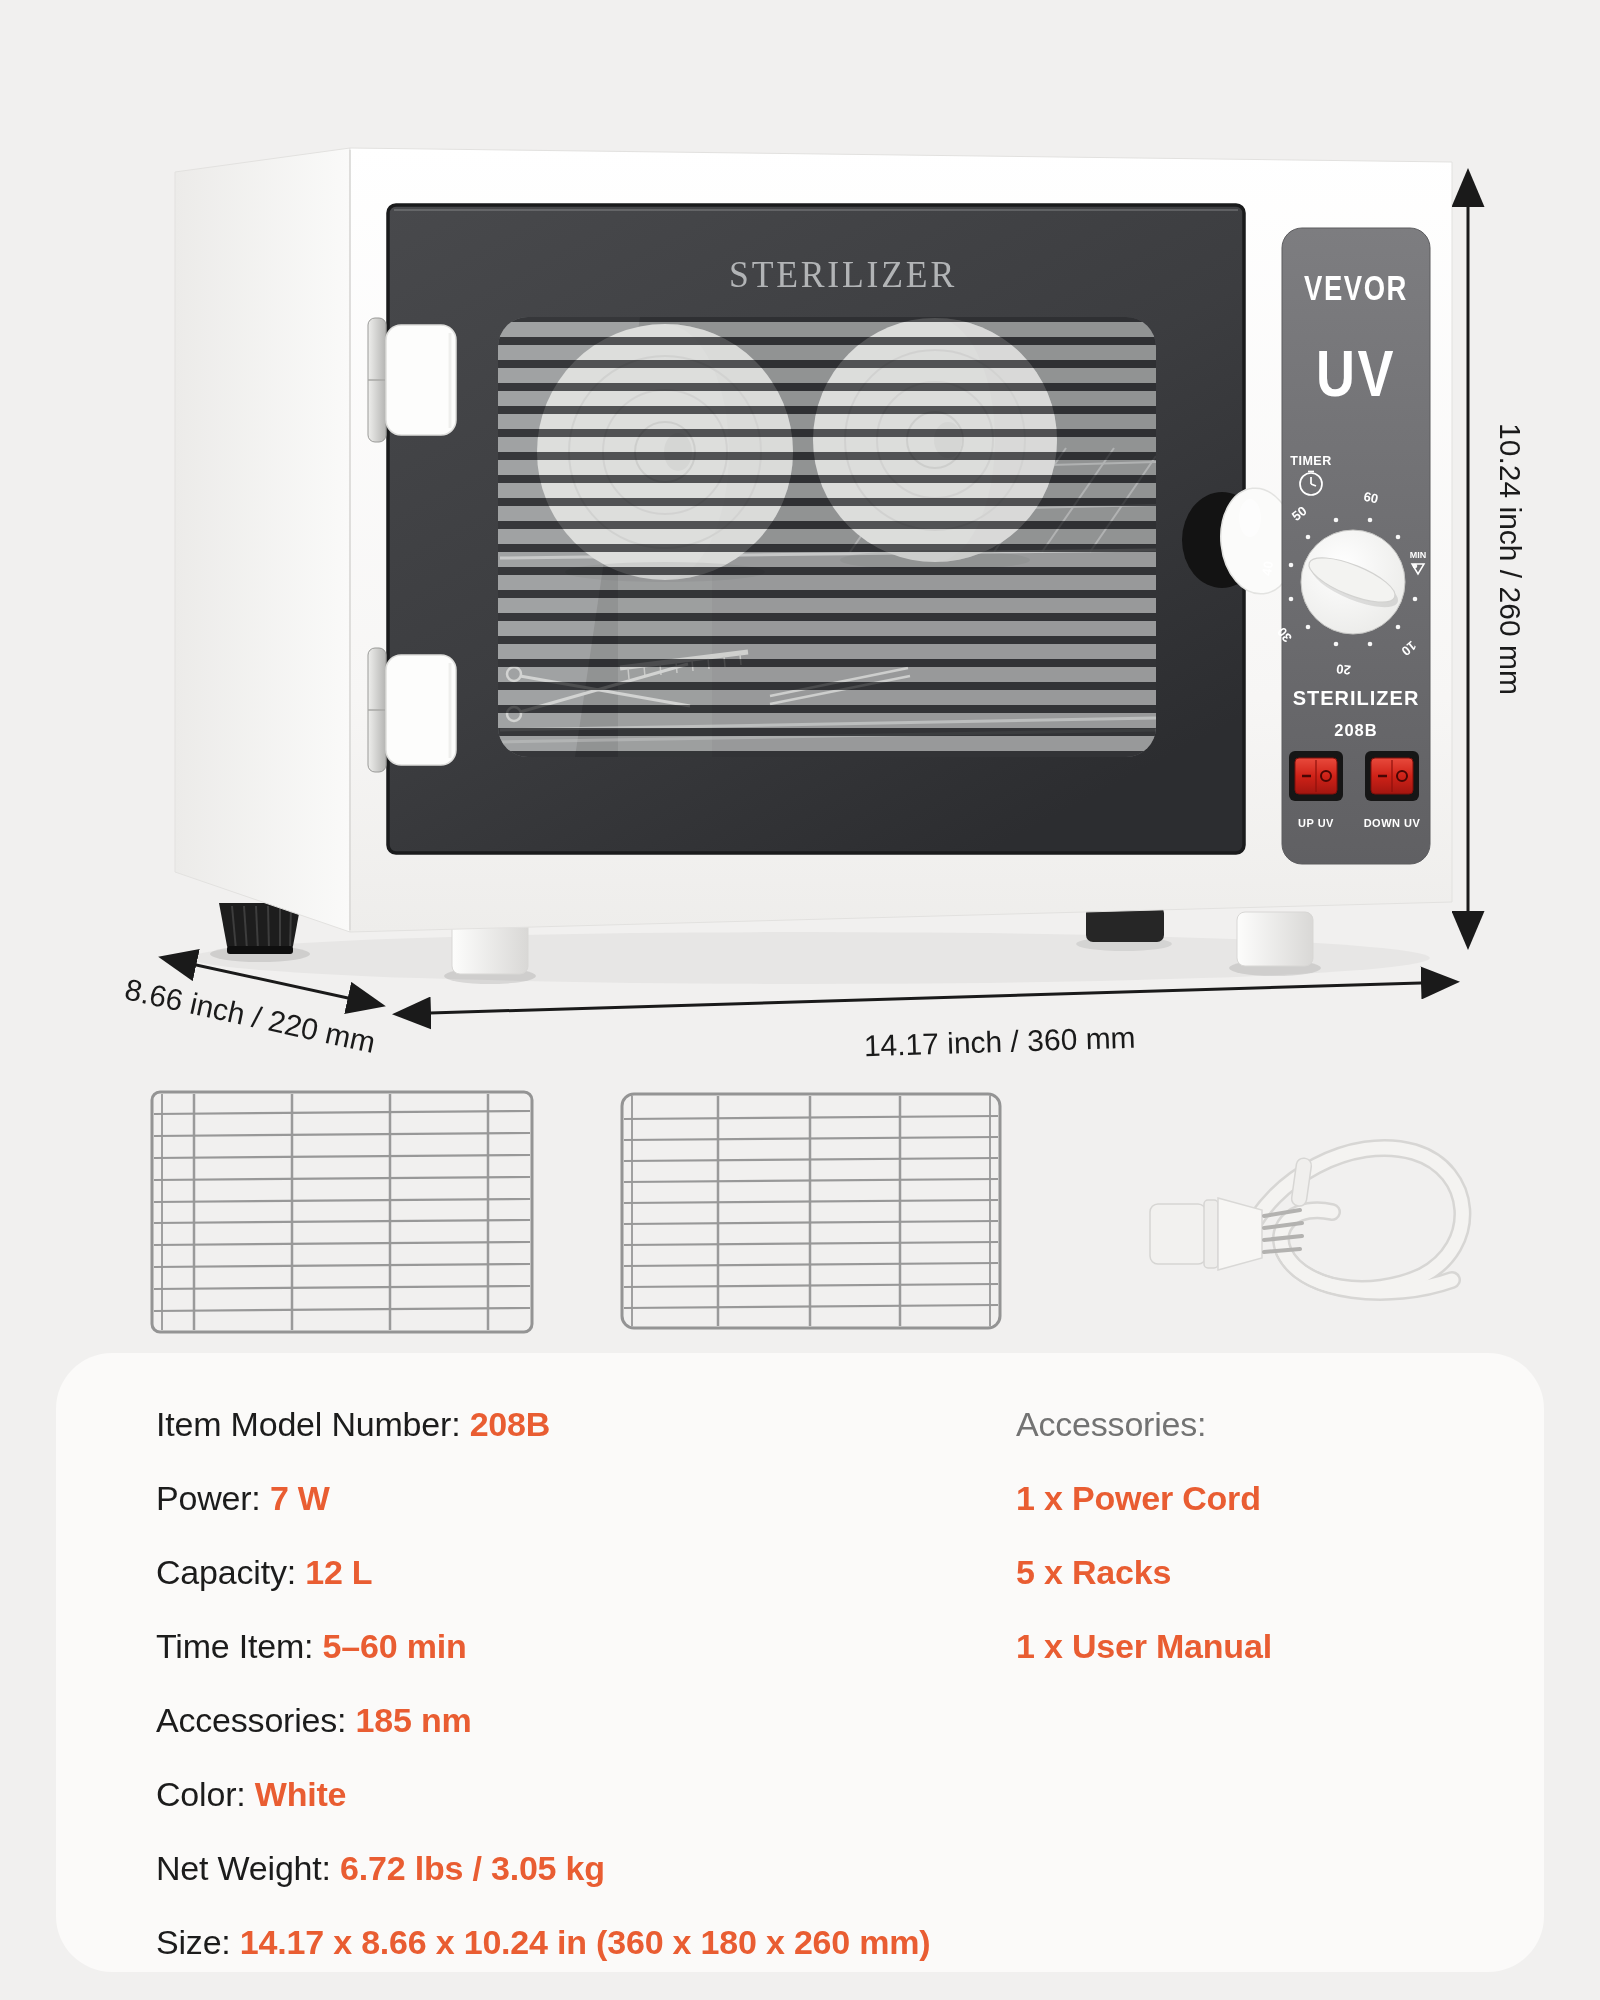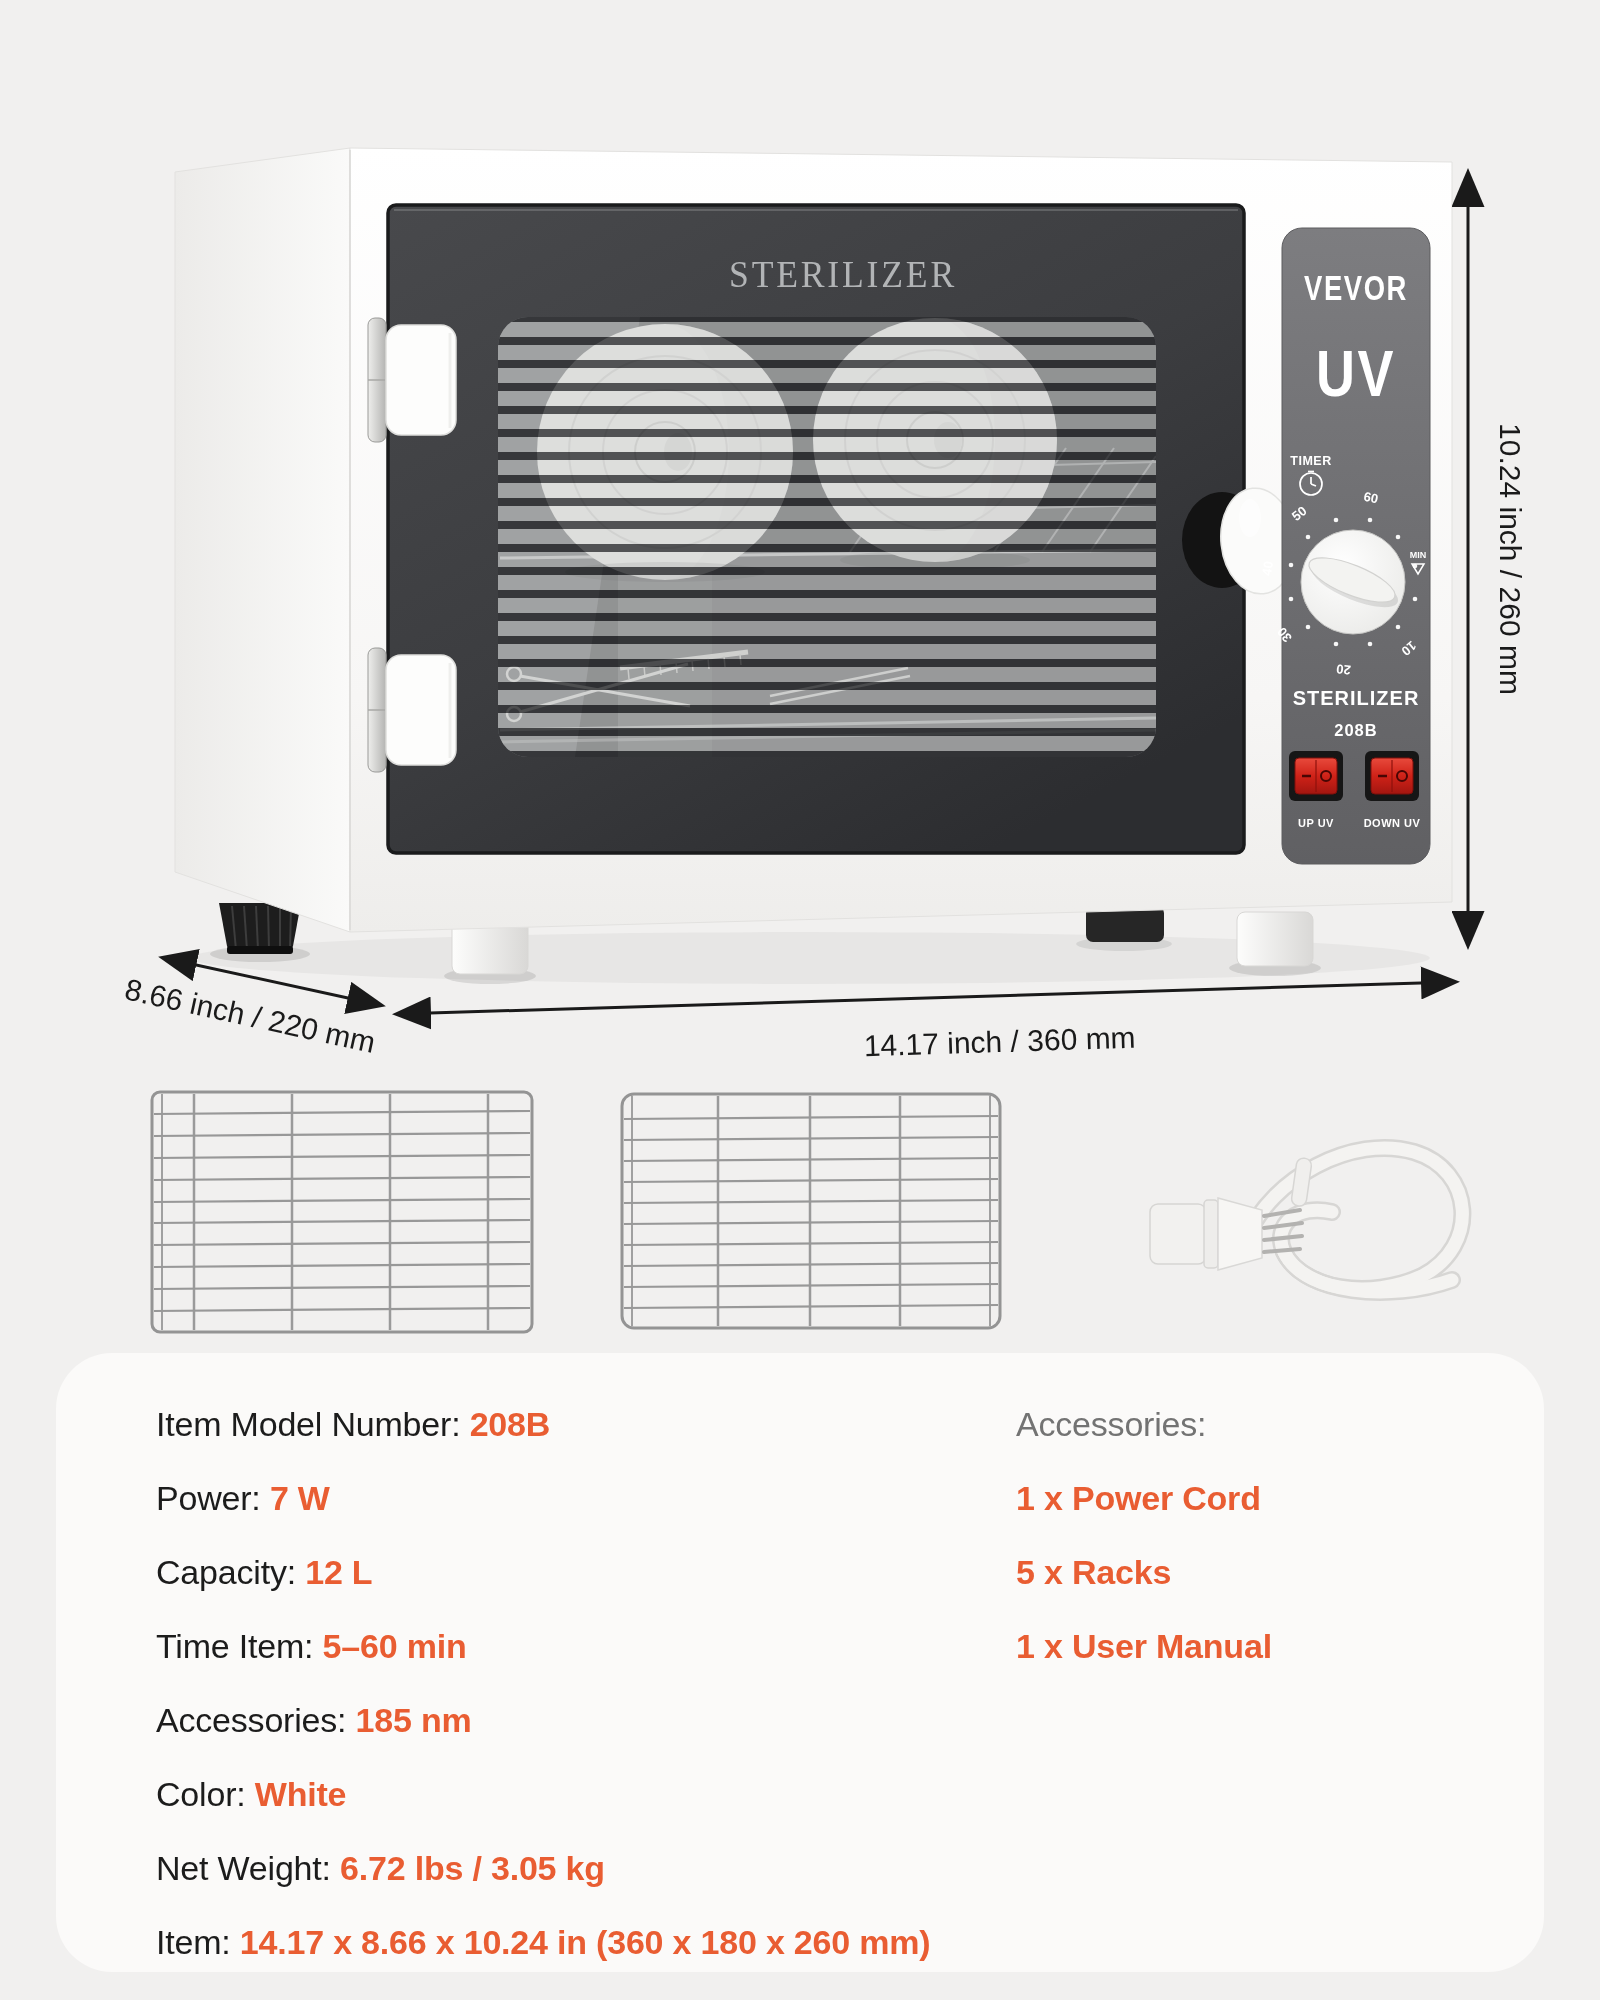--- a/index.html
+++ b/index.html
@@ -344,21 +344,21 @@
 
 <div class="spec-panel">
   <div class="spec-col">
     <div class="spec-row" style="left:100px;top:51px"><span class="lab">Item Model Number: </span><span class="val">208B</span></div>
     <div class="spec-row" style="left:100px;top:125px"><span class="lab">Power: </span><span class="val">7 W</span></div>
     <div class="spec-row" style="left:100px;top:199px"><span class="lab">Capacity: </span><span class="val">12 L</span></div>
     <div class="spec-row" style="left:100px;top:273px"><span class="lab">Time Item: </span><span class="val">5–60 min</span></div>
     <div class="spec-row" style="left:100px;top:347px"><span class="lab">Accessories: </span><span class="val">185 nm</span></div>
     <div class="spec-row" style="left:100px;top:421px"><span class="lab">Color: </span><span class="val">White</span></div>
     <div class="spec-row" style="left:100px;top:495px"><span class="lab">Net Weight: </span><span class="val">6.72 lbs / 3.05 kg</span></div>
-    <div class="spec-row" style="left:100px;top:569px"><span class="lab">Item: </span><span class="val">14.17 x 8.66 x 10.24 in (360 x 180 x 260 mm)</span></div>
+    <div class="spec-row" style="left:100px;top:569px"><span class="lab">Size: </span><span class="val">14.17 x 8.66 x 10.24 in (360 x 180 x 260 mm)</span></div>
   </div>
   <div class="spec-col">
     <div class="spec-row acc-title" style="left:960px;top:51px">Accessories:</div>
     <div class="spec-row acc-item" style="left:960px;top:125px">1 x Power Cord</div>
     <div class="spec-row acc-item" style="left:960px;top:199px">5 x Racks</div>
     <div class="spec-row acc-item" style="left:960px;top:273px">1 x User Manual</div>
   </div>
 </div>
 
 </div>

